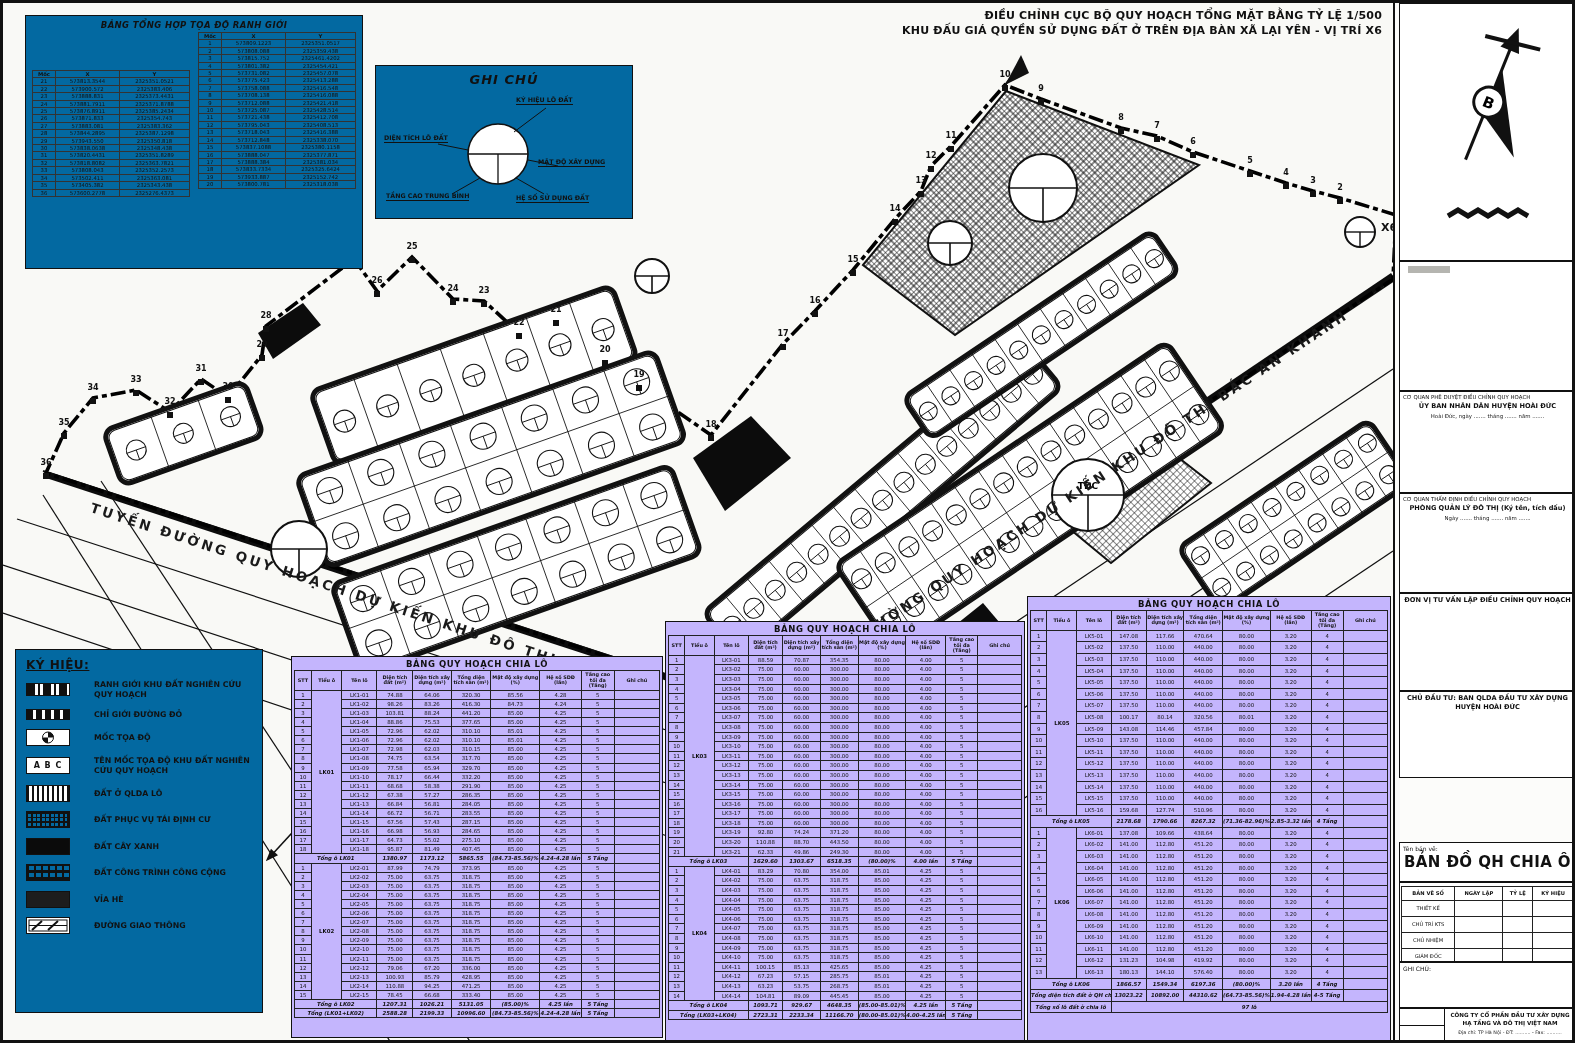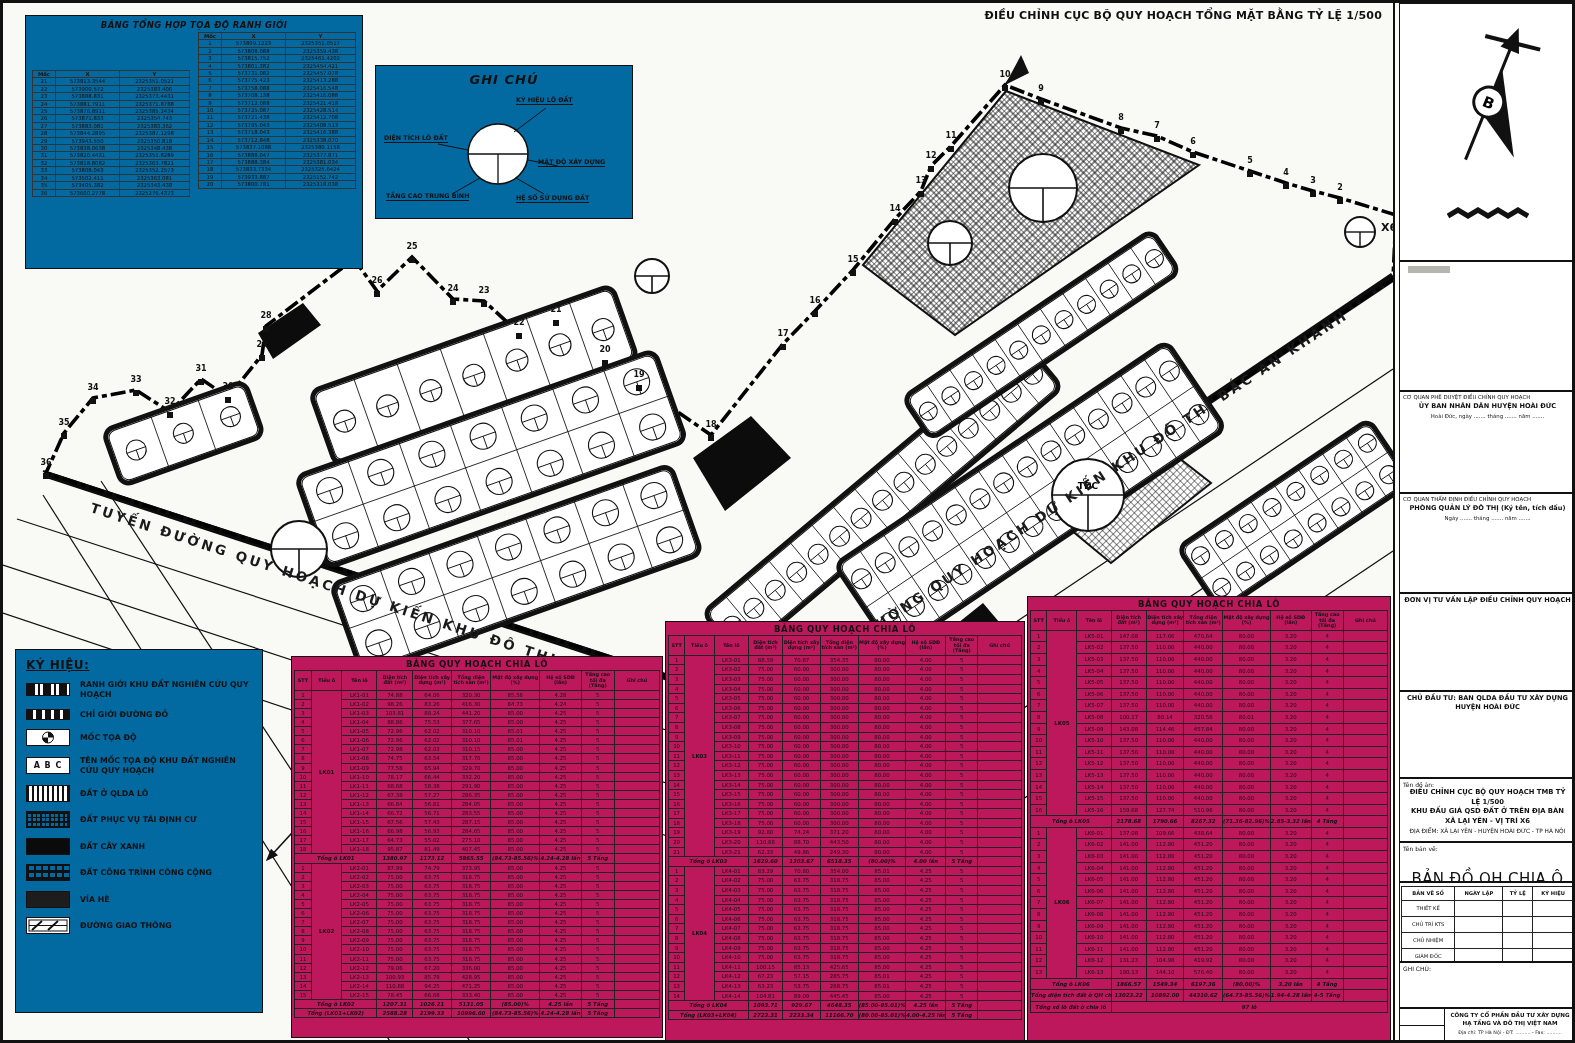--- a/index.html
+++ b/index.html
@@ -19,52 +19,52 @@
   table.coord td,table.coord th{border:1px solid #333;font-size:5.3px;line-height:6.4px;text-align:center;padding:0;}
   table.coord th{font-weight:bold;}
   .ct-left{margin-top:38px;}
   
   .ghichu{left:372px;top:62px;width:258px;height:154px;}
   .ghichu .t{text-align:center;font-weight:bold;font-style:italic;font-size:13px;margin-top:6px;letter-spacing:1px;}
   .ghichu .lb{position:absolute;font-size:6.3px;font-weight:bold;border-bottom:1px solid #111;padding-bottom:1px;white-space:nowrap;}
   
   .legend{left:12px;top:646px;width:248px;height:364px;padding:8px 10px;}
   .legend .t{font-size:12px;font-weight:bold;text-decoration:underline;letter-spacing:.5px;margin-bottom:8px;}
-  .lg-row{display:flex;align-items:center;gap:10px;margin-bottom:9.5px;}
+  .lg-row{display:flex;align-items:center;gap:24px;margin-bottom:9.5px;}
   .sw{width:42px;height:15px;border:1.4px solid #111;flex:0 0 auto;background:#fff;position:relative;display:flex;align-items:center;justify-content:center;}
   .sw-boundary{background:repeating-linear-gradient(90deg,#111 0 8px,#fff 8px 11px,#111 11px 13px,#fff 13px 16px);height:11px;}
   .sw-redline{background:repeating-linear-gradient(90deg,#111 0 6px,#fff 6px 9px);height:9px;}
   .sw-vstripes{background:repeating-linear-gradient(90deg,#111 0 2px,#fff 2px 5px);}
   .sw-tdc{background:repeating-linear-gradient(90deg,#111 0 1.5px,transparent 1.5px 4.5px),repeating-linear-gradient(0deg,#111 0 1.5px,transparent 1.5px 4.5px);}
   .sw-solid{background:#0b0b0b;}
   .sw-grid{background:repeating-linear-gradient(90deg,#111 0 2.5px,transparent 2.5px 7px),repeating-linear-gradient(0deg,#111 0 2.5px,transparent 2.5px 7px);}
   .sw-sidewalk{background:#1d1d1d;}
   .sw-abc{font-size:8px;font-weight:bold;letter-spacing:1px;}
   .lg-label{font-size:7.8px;font-weight:bold;line-height:1.25;}
   
-  .lottbl{position:absolute;background:#be185d;border:1.8px solid #111;box-sizing:border-box;padding:1px 2px;}
+  .lottbl{position:absolute;background:#c4b5fd;border:1.8px solid #111;box-sizing:border-box;padding:1px 2px;}
   .lottbl .t{text-align:center;font-weight:bold;font-size:8.5px;letter-spacing:.6px;margin:1px 0;}
   .lottbl table{border-collapse:collapse;width:100%;table-layout:fixed;}
   .lottbl th{border:1px solid #222;font-size:4.9px;line-height:5.6px;font-weight:bold;padding:1px 0;}
   .lottbl td{border:1px solid #222;font-size:5.4px;text-align:center;padding:0;white-space:nowrap;overflow:hidden;}
   .tbl-a td{line-height:8.1px;}
   .tbl-b td{line-height:8.6px;}
   .tbl-c td{line-height:10.6px;}
   .lottbl .tot td{font-weight:bold;font-style:italic;}
   .lottbl td.blk{font-weight:bold;}
   
   .rpanel{left:1390px;top:0;width:185px;height:1043px;border-left:2px solid #111;background:#fcfcfa;}
   .rp-box{position:absolute;left:4px;right:4px;border:1.4px solid #111;background:#fff;box-sizing:border-box;overflow:hidden;}
   .rp-cap{font-size:5.4px;text-align:left;margin:2px 3px 0;}
   .rp-title{font-size:6.6px;font-weight:bold;text-align:center;margin-top:2px;line-height:1.35;padding:0 3px;}
   .rp-sub{font-size:5.4px;text-align:center;margin-top:2px;color:#222;}
   .tb-lab{font-size:6px;margin:2px 3px 0;}
   .tb-proj{font-size:6.8px;font-weight:bold;text-align:center;line-height:1.4;padding:0 4px;}
   .tb-loc{font-size:5.8px;text-align:center;margin-top:2px;}
-  .tb-big{font-size:15px;font-weight:normal;text-align:center;margin-top:18px;letter-spacing:.4px;}
+  .tb-big{font-size:15px;font-weight:bold;text-align:center;margin-top:1px;letter-spacing:.4px;}
   table.sig{border-collapse:collapse;width:100%;margin-top:3px;}
   table.sig td,table.sig th{border:1px solid #222;font-size:5.2px;line-height:1.1;height:15px;padding:0 2px;text-align:center;}
   table.sig th{height:13px;font-weight:bold;}
   .company{display:flex;align-items:stretch;}
   .company .logo{width:44px;border-right:1.4px solid #111;display:flex;flex-direction:column;}
   .company .logo div{flex:1;border-bottom:1px solid #111;}
   .company .logo div:last-child{border-bottom:none;}
   .company .ctx{flex:1;padding:3px 2px;}
   .company .c1{font-size:5.6px;font-weight:bold;text-align:center;line-height:1.4;}
   .company .c2{font-size:4.8px;text-align:center;margin-top:2px;color:#222;}
@@ -900,20 +900,21 @@
     </svg>
     <div class="lb" style="left:140px;top:30px">KÝ HIỆU LÔ ĐẤT</div>
     <div class="lb" style="left:8px;top:68px">DIỆN TÍCH LÔ ĐẤT</div>
     <div class="lb" style="left:162px;top:92px">MẬT ĐỘ XÂY DỰNG</div>
     <div class="lb" style="left:10px;top:126px">TẦNG CAO TRUNG BÌNH</div>
     <div class="lb" style="left:140px;top:128px">HỆ SỐ SỬ DỤNG ĐẤT</div>
   </div>
 
   <div class="abs hdr">
     <div class="l">ĐIỀU CHỈNH CỤC BỘ QUY HOẠCH TỔNG MẶT BẰNG TỶ LỆ 1/500</div>
+    <div class="l">KHU ĐẤU GIÁ QUYỀN SỬ DỤNG ĐẤT Ở TRÊN ĐỊA BÀN XÃ LẠI YÊN - VỊ TRÍ X6</div>
   </div>
 
   <div class="box legend">
     <div class="t">KÝ HIỆU:</div>
     <div id="legendItems">
         <div class="lg-row">
           <div class="sw sw-boundary"></div>
           <span class="lg-label">RANH GIỚI KHU ĐẤT NGHIÊN CỨU QUY HOẠCH</span>
         </div>
         <div class="lg-row">
@@ -2266,27 +2267,20 @@
           <div class="rp-sub">Ngày ....... tháng ....... năm .......</div>
         </div>
         <div class="rp-box" style="top: 590px; height: 98px;">
           <div class="rp-title">ĐƠN VỊ TƯ VẤN LẬP ĐIỀU CHỈNH QUY HOẠCH</div>
         </div>
         <div class="rp-box" style="top: 688px; height: 87px;">
           <div class="rp-title">CHỦ ĐẦU TƯ: BAN QLDA ĐẦU TƯ XÂY DỰNG HUYỆN HOÀI ĐỨC</div>
         </div>
       </div>
 
-    <div class="rp-box" style="top:775px;height:64px">
-      <div class="tb-lab">Tên đồ án:</div>
-      <div class="tb-proj">ĐIỀU CHỈNH CỤC BỘ QUY HOẠCH TMB TỶ LỆ 1/500</div>
-      <div class="tb-proj">KHU ĐẤU GIÁ QSD ĐẤT Ở TRÊN ĐỊA BÀN</div>
-      <div class="tb-proj">XÃ LẠI YÊN - VỊ TRÍ X6</div>
-      <div class="tb-loc">ĐỊA ĐIỂM: XÃ LẠI YÊN - HUYỆN HOÀI ĐỨC - TP HÀ NỘI</div>
-    </div>
     <div class="rp-box" style="top:839px;height:40px">
       <div class="tb-lab">Tên bản vẽ:</div>
       <div class="tb-big">BẢN ĐỒ QH CHIA Ô</div>
     </div>
     <div class="rp-box" style="top:879px;height:80px;padding:0 1px">
       <table class="sig">
         <thead>
             <tr id="sigHead">
               <th>BẢN VẼ SỐ</th>
               <th>NGÀY LẬP</th>

